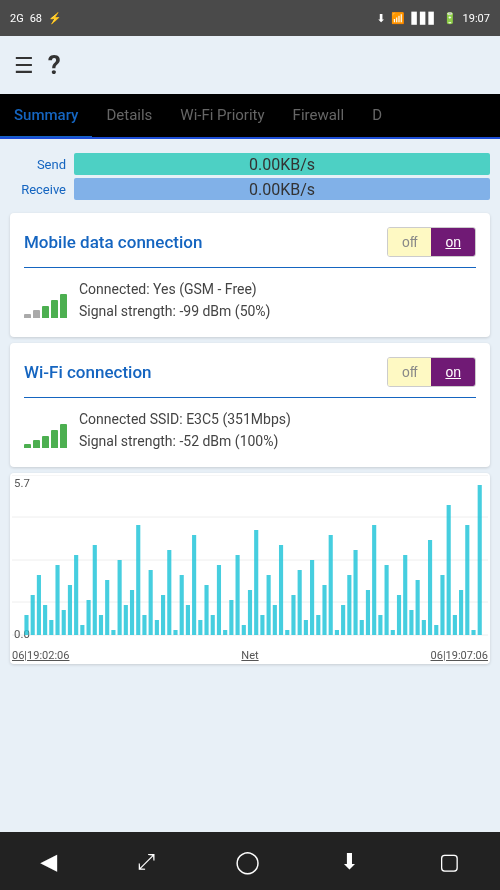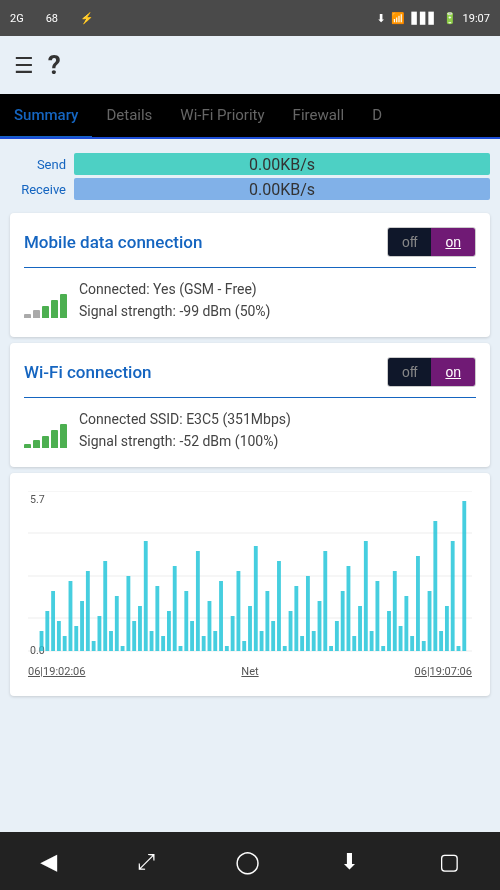--- a/index.html
+++ b/index.html
@@ -19,21 +19,21 @@
       height: 36px;
       display: flex;
       align-items: center;
       justify-content: space-between;
       padding: 0 10px;
       flex-shrink: 0;
     }
     .status-bar-left {
       display: flex;
       align-items: center;
-      gap: 22px;
+      gap: 6px;
     }
     .status-bar-right {
       display: flex;
       align-items: center;
       gap: 6px;
       color: white;
       font-size: 13px;
     }
     .status-icon {
       color: white;
@@ -159,21 +159,21 @@
     .toggle-group {
       display: flex;
       border: 1px solid #ccc;
       border-radius: 3px;
       overflow: hidden;
     }
     .toggle-btn {
       padding: 6px 14px;
       font-size: 14px;
       cursor: pointer;
-      background: #0f172a;
+      background: #fef9c3;
       color: #888;
       border: none;
       outline: none;
     }
     .toggle-btn.active {
       background: #701a75;
       color: white;
       text-decoration: underline;
     }
 
@@ -214,21 +214,21 @@
       text-align: center;
       font-size: 14px;
       color: #555;
       margin-top: 8px;
     }
 
     
     .chart-card {
       background: white;
       border-radius: 4px;
-      padding: 18px;
+      padding: 2px;
       box-shadow: 0 1px 3px rgba(0,0,0,0.15);
       flex-shrink: 0;
     }
     .chart-area {
       position: relative;
       height: 170px;
       width: 100%;
     }
     .chart-svg {
       width: 100%;

